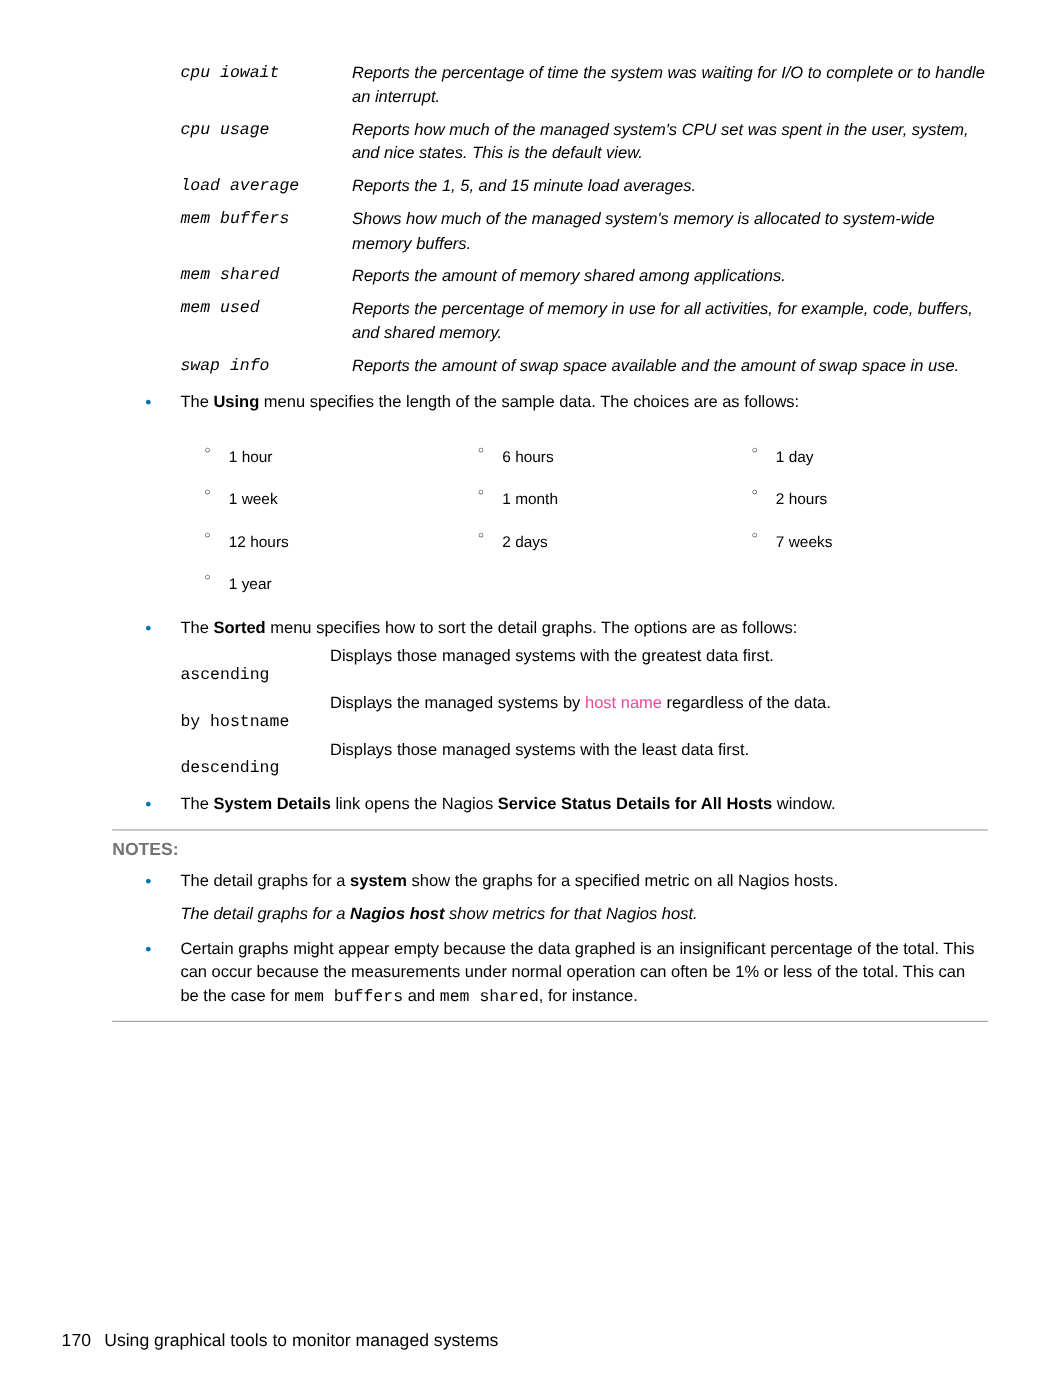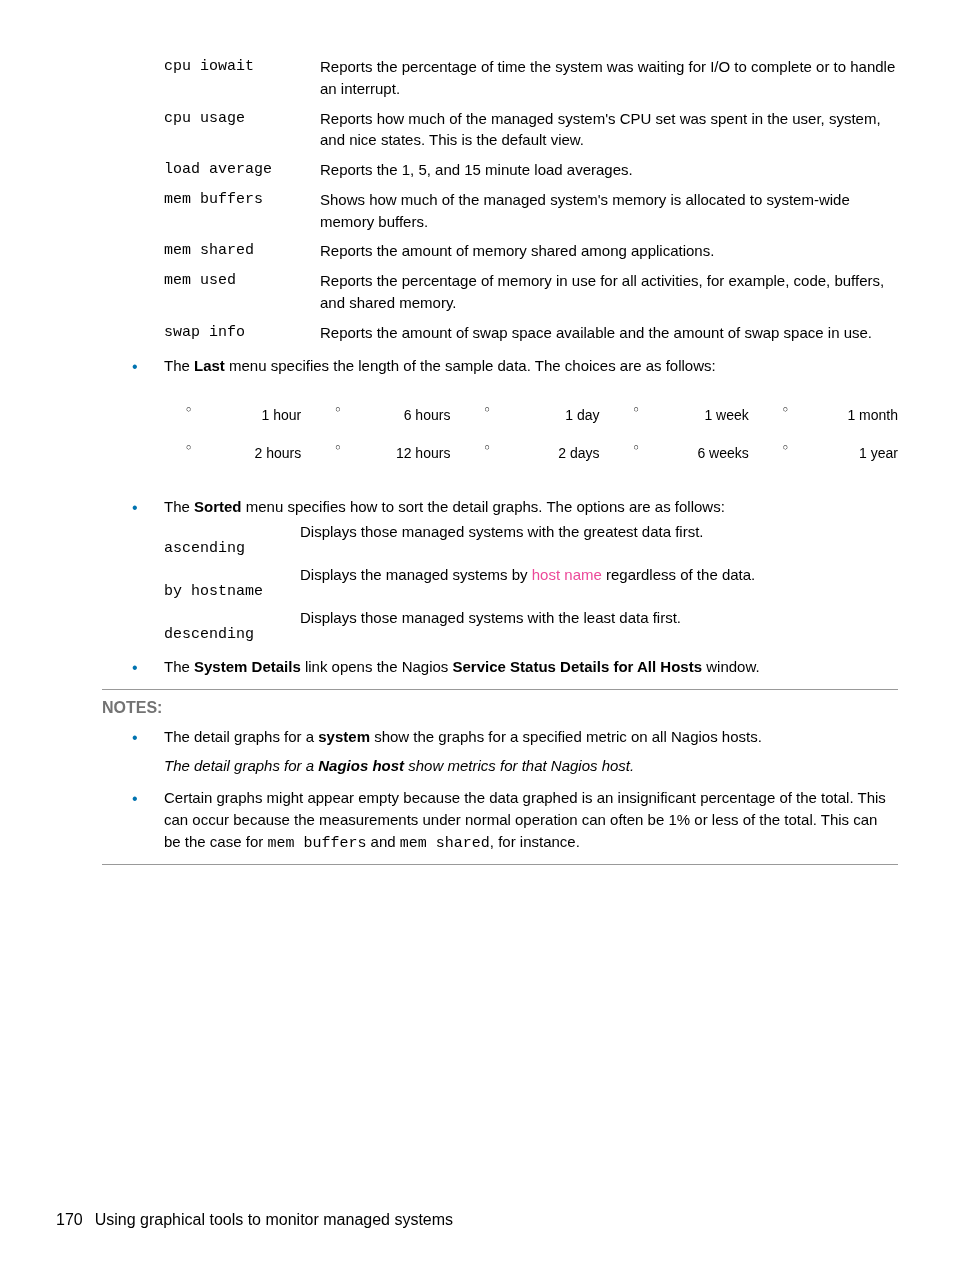--- a/index.html
+++ b/index.html
@@ -17,20 +17,21 @@
       height: 1271px;
       position: relative;
       padding: 56px 56px 0 56px;
     }
     .content {
       padding-left: 46px;
     }
     .metrics-table {
       margin-left: 62px;
       margin-bottom: 12px;
+      font-style: italic;
     }
     .metric-row {
       display: flex;
       margin-bottom: 8px;
     }
     .metric-term {
       font-family: "Courier New", monospace;
       font-size: 15px;
       width: 156px;
       flex-shrink: 0;
@@ -50,26 +51,25 @@
     ul.bullet-list > li::before {
       content: "•";
       position: absolute;
       left: 0;
       top: 0;
       color: #0073b0;
       font-size: 16px;
     }
     .last-grid {
       display: grid;
-      grid-template-columns: repeat(5, 1fr);
+      grid-template-columns: repeat(3, 1fr);
       grid-template-rows: auto auto;
       column-gap: 34px;
       row-gap: 18px;
-      margin: 28px 0 32px 22px;
-      text-align: right;
+      margin: 28px 0 20px 22px;
     }
     .last-item {
       position: relative;
       padding-left: 22px;
       font-size: 14px;
     }
     .last-item::before {
       content: "○";
       position: absolute;
       left: 0;
@@ -169,31 +169,31 @@
       <div class="metric-desc">Reports the percentage of memory in use for all activities, for example, code, buffers, and shared memory.</div>
     </div>
     <div class="metric-row">
       <div class="metric-term">swap info</div>
       <div class="metric-desc">Reports the amount of swap space available and the amount of swap space in use.</div>
     </div>
   </div>
 
   <ul class="bullet-list">
     <li>
-      <span>The </span><span class="bold">Last</span><span> menu specifies the length of the sample data. The choices are as follows:</span>
+      <span>The </span><span class="bold">Using</span><span> menu specifies the length of the sample data. The choices are as follows:</span>
       <div class="last-grid">
         <div class="last-item">1 hour</div>
         <div class="last-item">6 hours</div>
         <div class="last-item">1 day</div>
         <div class="last-item">1 week</div>
         <div class="last-item">1 month</div>
         <div class="last-item">2 hours</div>
         <div class="last-item">12 hours</div>
         <div class="last-item">2 days</div>
-        <div class="last-item">6 weeks</div>
+        <div class="last-item">7 weeks</div>
         <div class="last-item">1 year</div>
       </div>
     </li>
 
     <li>
       <span>The </span><span class="bold">Sorted</span><span> menu specifies how to sort the detail graphs. The options are as follows:</span>
       <div class="sorted-table">
         <div class="sorted-row">
           <div class="sorted-term">ascending</div>
           <div class="sorted-desc"><span>Displays those managed systems with the greatest data first.</span></div>

